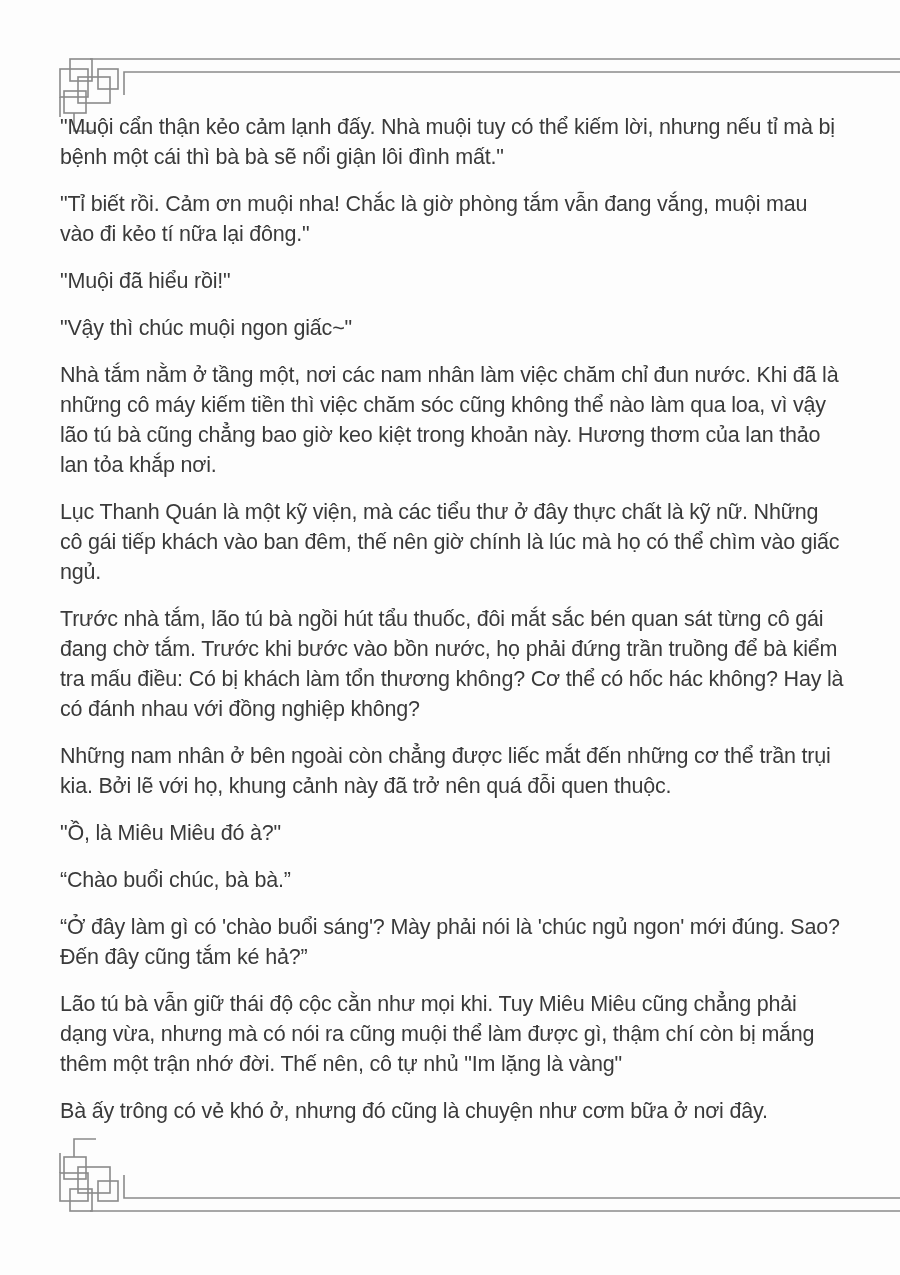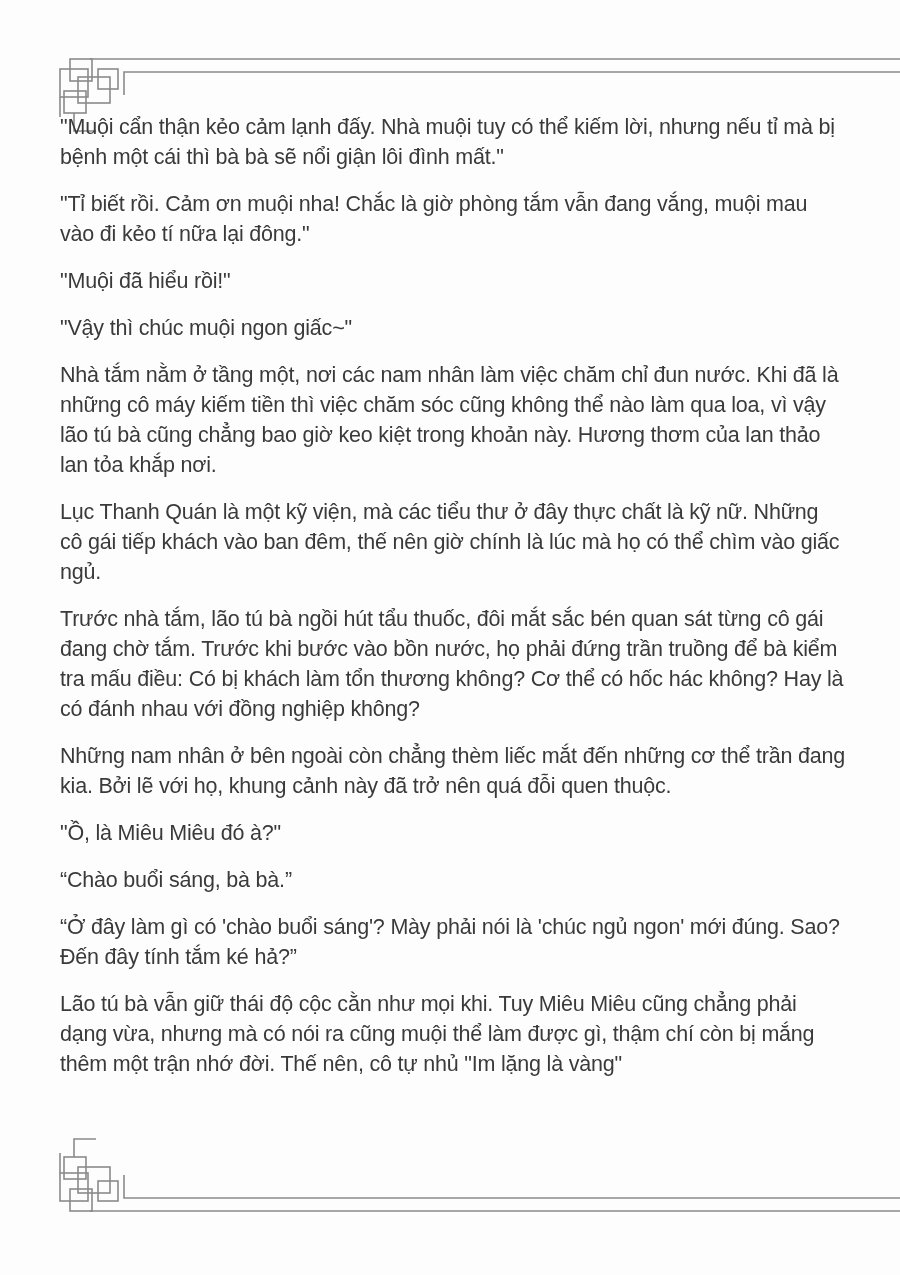--- a/index.html
+++ b/index.html
@@ -60,25 +60,26 @@
   </div>
 
   <div class="content">
     <p>"Muội cẩn thận kẻo cảm lạnh đấy. Nhà muội tuy có thể kiếm lời, nhưng nếu tỉ mà bị bệnh một cái thì bà bà sẽ nổi giận lôi đình mất."</p>
     <p>"Tỉ biết rồi. Cảm ơn muội nha! Chắc là giờ phòng tắm vẫn đang vắng, muội mau vào đi kẻo tí nữa lại đông."</p>
     <p>"Muội đã hiểu rồi!"</p>
     <p>"Vậy thì chúc muội ngon giấc~"</p>
     <p>Nhà tắm nằm ở tầng một, nơi các nam nhân làm việc chăm chỉ đun nước. Khi đã là những cô máy kiếm tiền thì việc chăm sóc cũng không thể nào làm qua loa, vì vậy lão tú bà cũng chẳng bao giờ keo kiệt trong khoản này. Hương thơm của lan thảo lan tỏa khắp nơi.</p>
     <p>Lục Thanh Quán là một kỹ viện, mà các tiểu thư ở đây thực chất là kỹ nữ. Những cô gái tiếp khách vào ban đêm, thế nên giờ chính là lúc mà họ có thể chìm vào giấc ngủ.</p>
     <p>Trước nhà tắm, lão tú bà ngồi hút tẩu thuốc, đôi mắt sắc bén quan sát từng cô gái đang chờ tắm. Trước khi bước vào bồn nước, họ phải đứng trần truồng để bà kiểm tra mấu điều: Có bị khách làm tổn thương không? Cơ thể có hốc hác không? Hay là có đánh nhau với đồng nghiệp không?</p>
-    <p>Những nam nhân ở bên ngoài còn chẳng thèm liếc mắt đến những cơ thể trần đang kia. Bởi lẽ với họ, khung cảnh này đã trở nên quá đỗi quen thuộc.</p>
+    <p>Những nam nhân ở bên ngoài còn chẳng được liếc mắt đến những cơ thể trần trụi kia. Bởi lẽ với họ, khung cảnh này đã trở nên quá đỗi quen thuộc.</p>
     <p>"Ồ, là Miêu Miêu đó à?"</p>
-    <p>“Chào buổi sáng, bà bà.”</p>
-    <p>“Ở đây làm gì có 'chào buổi sáng'? Mày phải nói là 'chúc ngủ ngon' mới đúng. Sao? Đến đây tính tắm ké hả?”</p>
+    <p>“Chào buổi chúc, bà bà.”</p>
+    <p>“Ở đây làm gì có 'chào buổi sáng'? Mày phải nói là 'chúc ngủ ngon' mới đúng. Sao? Đến đây cũng tắm ké hả?”</p>
     <p>Lão tú bà vẫn giữ thái độ cộc cằn như mọi khi. Tuy Miêu Miêu cũng chẳng phải dạng vừa, nhưng mà có nói ra cũng muội thể làm được gì, thậm chí còn bị mắng thêm một trận nhớ đời. Thế nên, cô tự nhủ "Im lặng là vàng"</p>
+    <p>Bà ấy trông có vẻ khó ở, nhưng đó cũng là chuyện như cơm bữa ở nơi đây.</p>
   </div>
 
   <div class="ornament bottom">
     <svg viewBox="0 0 900 85">
       <g fill="none" stroke="#8a8a8a" stroke-width="1.6">
         <path d="M90,4 H900"></path>
         <path d="M124,40 V17 H900"></path>
         <rect x="70" y="4" width="22" height="22"></rect>
         <rect x="60" y="14" width="28" height="28"></rect>
         <rect x="78" y="22" width="32" height="26"></rect>

